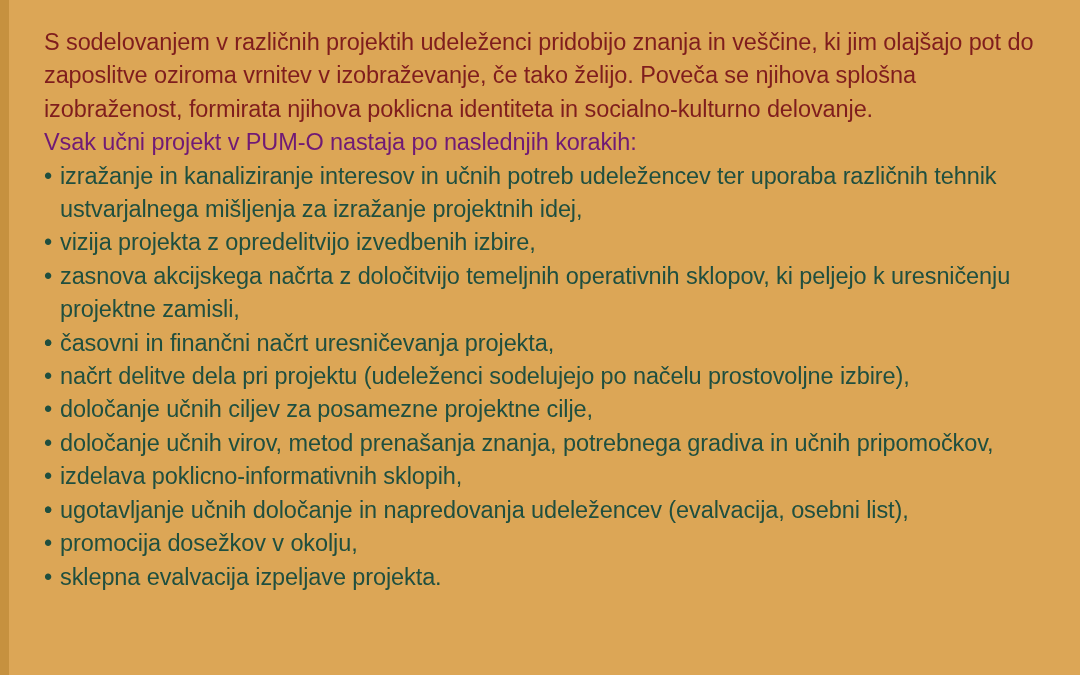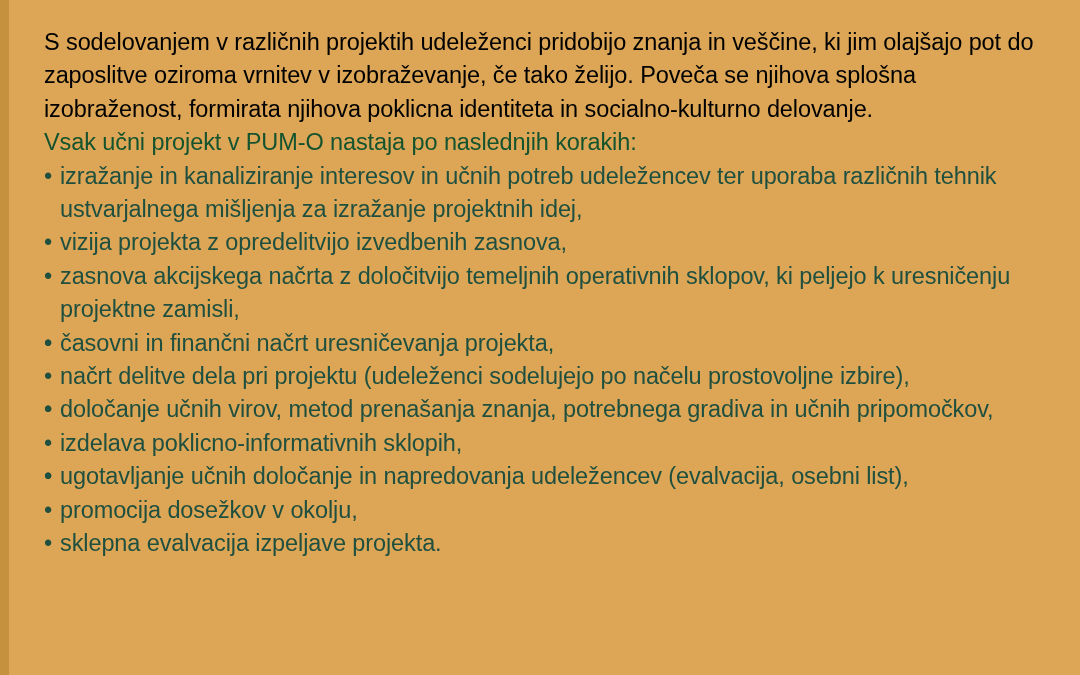--- a/index.html
+++ b/index.html
@@ -27,21 +27,21 @@
     height: 675px;
     background: #c6913f;
   }
   .content {
     position: absolute;
     left: 44px;
     top: 26px;
     width: 1000px;
   }
   .para {
-    color: #000000;
+    color: #7f1d1d;
     font-size: 23.5px;
     line-height: 33.4px;
     letter-spacing: -0.1px;
     margin: 0;
     font-weight: 400;
   }
   .para.intro {
     margin-bottom: 0;
   }
   .bullets {
@@ -56,45 +56,45 @@
     letter-spacing: -0.1px;
     position: relative;
     padding-left: 16px;
   }
   .bullets li .dot {
     position: absolute;
     left: 0;
     top: 0;
   }
   .lead {
-    color: #14532d;
+    color: #701a75;
     font-size: 23.5px;
     line-height: 33.4px;
     letter-spacing: -0.1px;
   }
 </style>
 </head>
 <body style="background: rgb(220, 166, 86);">
 
 <div class="slide">
   <div class="edge-left"></div>
 
   <div class="content">
     <p class="para intro">S sodelovanjem v različnih projektih udeleženci pridobijo znanja in veščine, ki jim olajšajo pot do zaposlitve oziroma vrnitev v izobraževanje, če tako želijo. Poveča se njihova splošna izobraženost, formirata njihova poklicna identiteta in socialno-kulturno delovanje.</p>
 
     <div class="lead">Vsak učni projekt v PUM-O nastaja po naslednjih korakih:</div>
 
     <ul class="bullets">
       <li><span class="dot">•</span><span>izražanje in kanaliziranje interesov in učnih potreb udeležencev ter uporaba različnih tehnik ustvarjalnega mišljenja za izražanje projektnih idej,</span></li>
-      <li><span class="dot">•</span><span>vizija projekta z opredelitvijo izvedbenih zasnova,</span></li>
+      <li><span class="dot">•</span><span>vizija projekta z opredelitvijo izvedbenih izbire,</span></li>
       <li><span class="dot">•</span><span>zasnova akcijskega načrta z določitvijo temeljnih operativnih sklopov, ki peljejo k uresničenju projektne zamisli,</span></li>
       <li><span class="dot">•</span></li>
       <li><span class="dot">•</span><span>časovni in finančni načrt uresničevanja projekta,</span></li>
       <li><span class="dot">•</span><span>načrt delitve dela pri projektu (udeleženci sodelujejo po načelu prostovoljne izbire),</span></li>
-      <li><span class="dot">•</span></li>
+      <li><span class="dot">•</span><span>določanje učnih ciljev za posamezne projektne cilje,</span></li>
       <li><span class="dot">•</span><span>določanje učnih virov, metod prenašanja znanja, potrebnega gradiva in učnih pripomočkov,</span></li>
       <li><span class="dot">•</span><span>izdelava poklicno-informativnih sklopih,</span></li>
       <li><span class="dot">•</span></li>
       <li><span class="dot">•</span><span>ugotavljanje učnih določanje in napredovanja udeležencev (evalvacija, osebni list),</span></li>
       <li><span class="dot">•</span><span>promocija dosežkov v okolju,</span></li>
       <li><span class="dot">•</span><span>sklepna evalvacija izpeljave projekta.</span></li>
     </ul>
   </div>
 </div>
 

